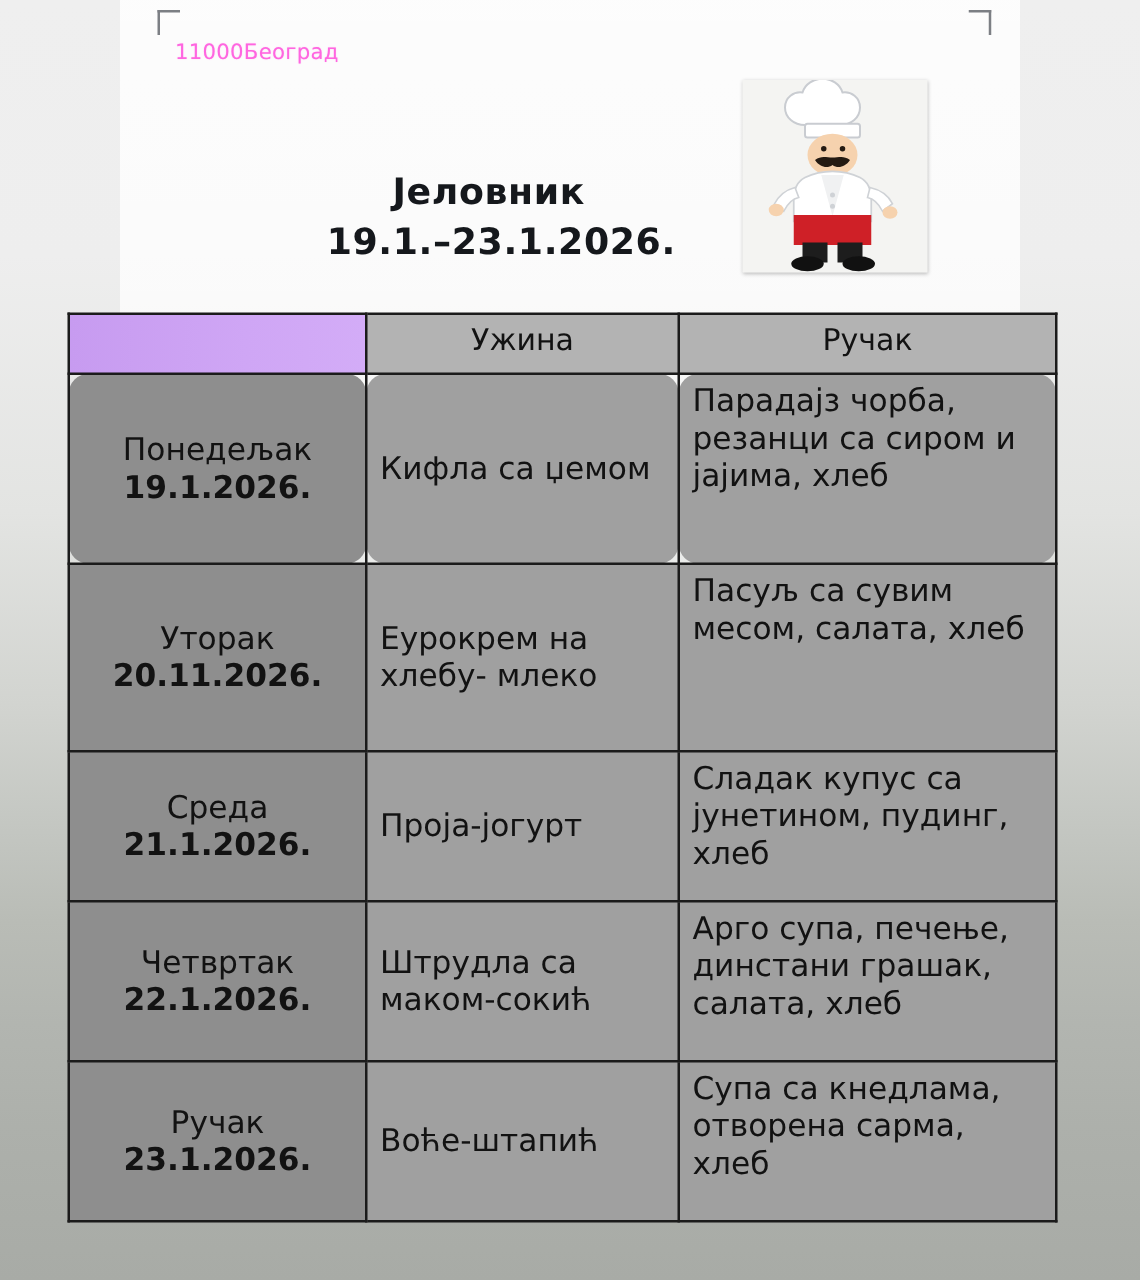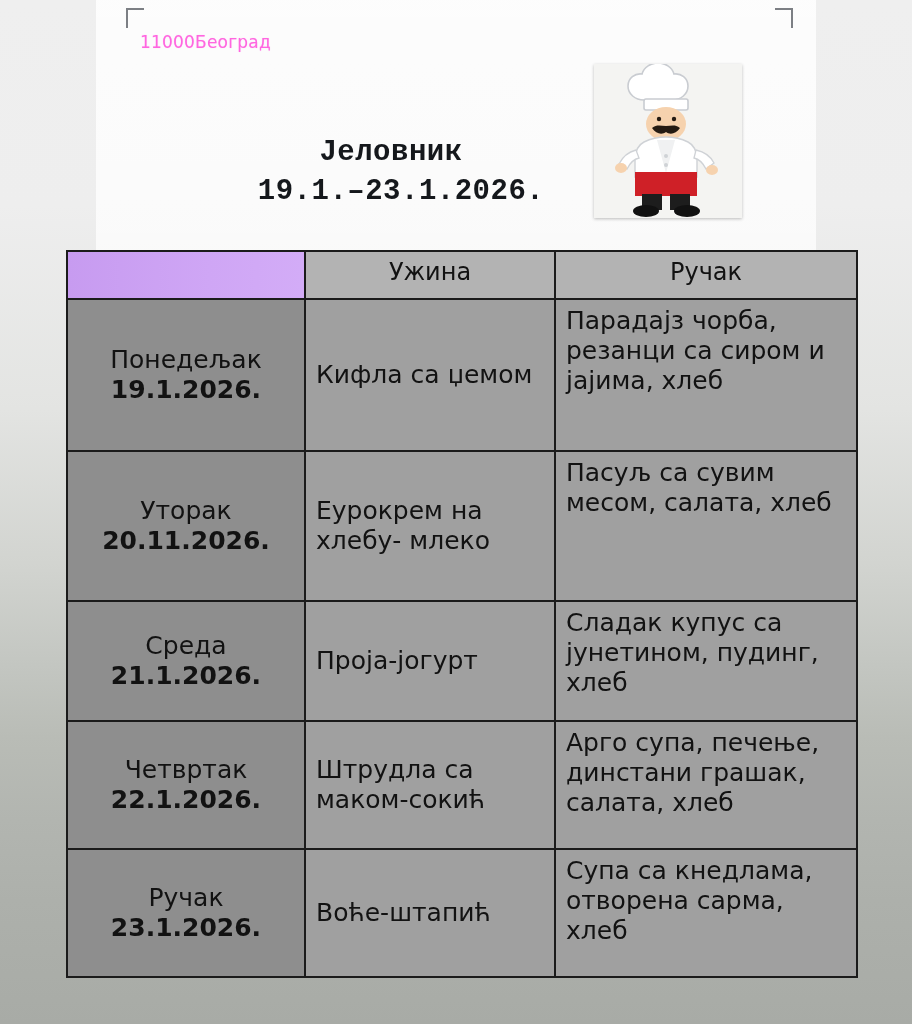--- a/index.html
+++ b/index.html
@@ -73,21 +73,20 @@
   }
   .school-block div { white-space: pre; }
 
   .title {
     position: absolute;
     left: 0;
     top: 136px;
     width: 872px;
     text-align: center;
     color: #15181c;
-    font-family: Liberation Mono, monospace;
   }
   .title .line1 {
     font-size: 29px;
     font-weight: 700;
     letter-spacing: 0.5px;
     margin-left: -90px;
   }
   .title .line2 {
     font-size: 29px;
     font-weight: 700;
@@ -103,21 +102,21 @@
     top: 64px;
     width: 148px;
     height: 154px;
     background: #f4f4f2;
     box-shadow: 0 1px 3px rgba(0,0,0,0.25);
     overflow: hidden;
   }
 
   table.menu {
     position: absolute;
-    left: 66px;
+    left: 54px;
     top: 250px;
     width: 790px;
     border-collapse: collapse;
     table-layout: fixed;
     border: 2px solid #1b1b1b;
   }
   table.menu td, table.menu th {
     border: 2px solid #1b1b1b;
     padding: 6px 10px;
     vertical-align: top;
@@ -155,21 +154,21 @@
   tbody td.day .dname { display: block; }
   tbody td.day .ddate { display: block; font-weight: 700; }
   tbody td.snack {
     background: #a0a0a0;
     vertical-align: middle;
   }
   tbody td.lunch {
     background: #a0a0a0;
     vertical-align: top;
   }
-  tbody tr.r1 td { height: 130px; }
+  tbody tr.r1 td { height: 130px; border-radius: 16px; }
   tbody tr.r2 td { height: 128px; }
   tbody tr.r3 td { height: 98px; }
   tbody tr.r4 td { height: 106px; }
   tbody tr.r5 td { height: 106px; }
 </style>
 </head>
 <body>
 
 <div class="page">
   <div class="sheet"></div>

